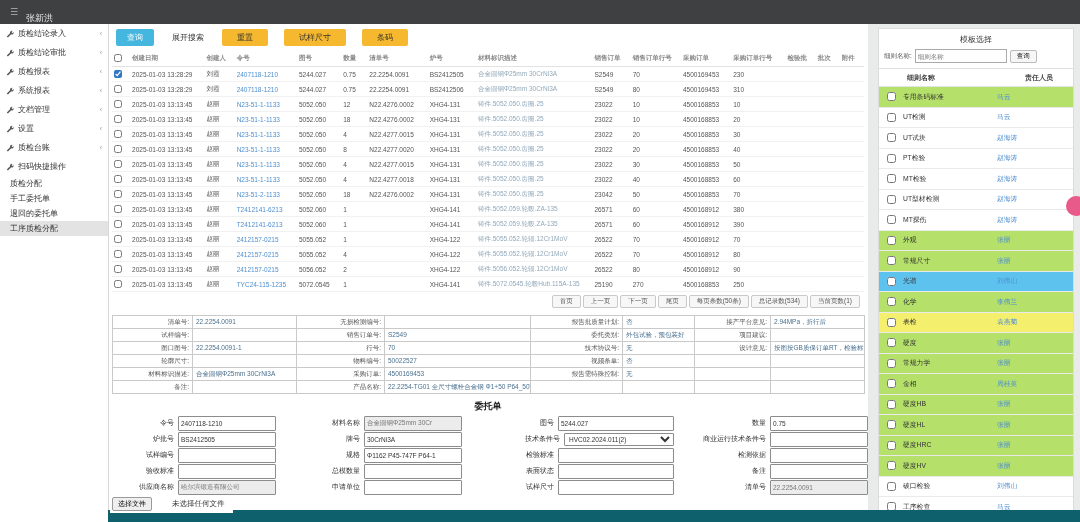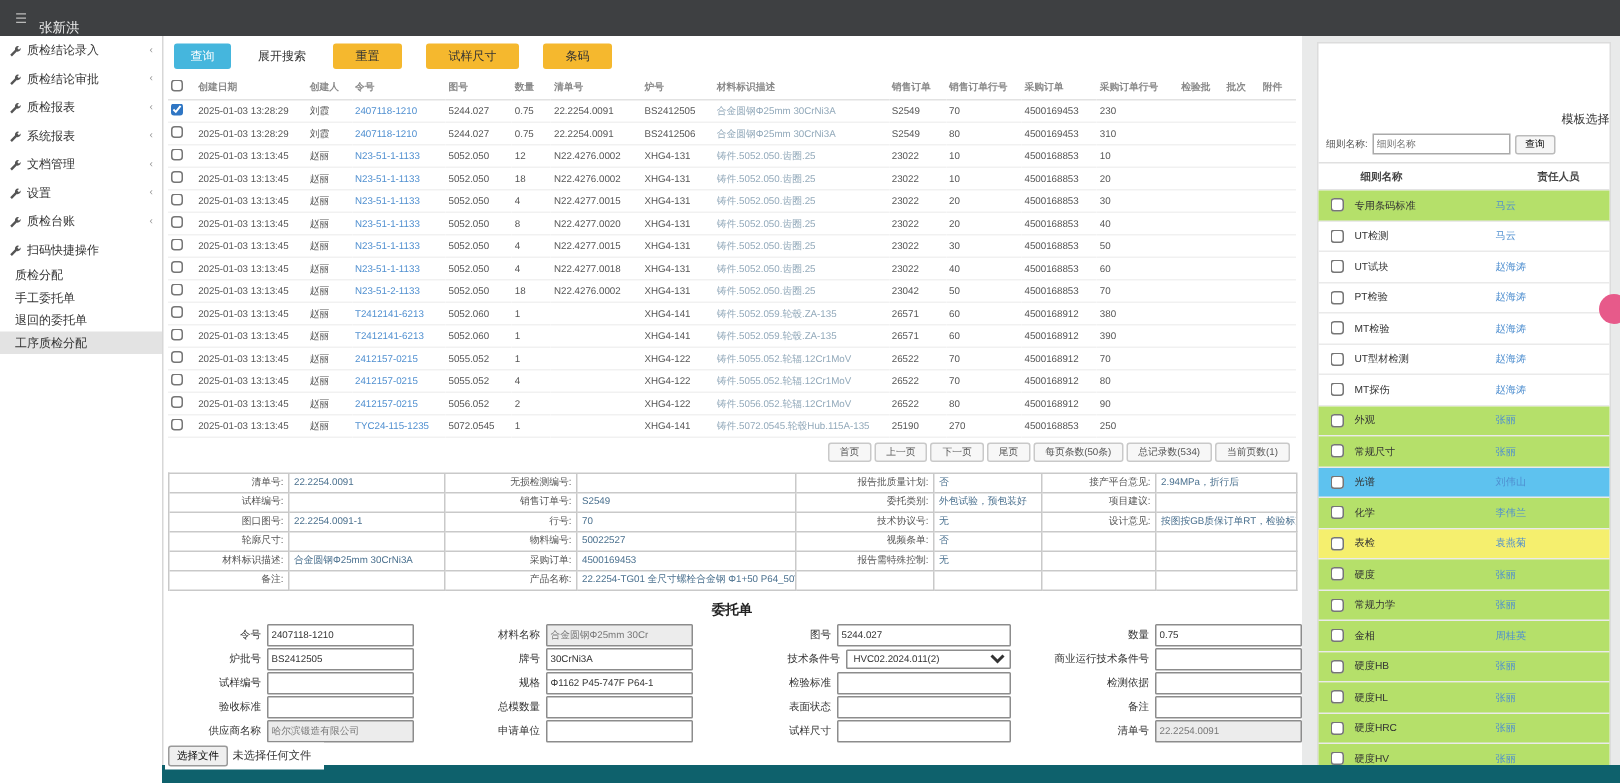--- a/index.html
+++ b/index.html
@@ -53,28 +53,28 @@
 
   .form-title{text-align:center;font-size:9px;font-weight:bold;color:#222;margin-top:6px;}
   .form-grid{margin:3px 6px 0 8px;}
   .f-row{display:grid;grid-template-columns:160px 186px 212px 194px;margin-bottom:2px;}
   .f-field{display:flex;align-items:center;height:14px;}
   .f-label{flex:1;text-align:right;font-size:7px;color:#333;padding-right:4px;white-space:nowrap;overflow:hidden;}
   .f-input{height:13px;border:1px solid #8c8c8c;border-radius:1px;font-size:6.5px;padding:0 2px;background:#fff;color:#333;flex:none;}
   .f-input.disabled{background:#ececec;color:#777;}
   select.f-input{padding:0;}
 
-  .file-row{position:absolute;left:2px;bottom:9px;display:flex;align-items:center;gap:3px;background:#fff;padding:2px 8px 2px 2px;font-size:7.5px;color:#333;z-index:6;}
+  .file-row{position:absolute;left:2px;bottom:9px;display:flex;align-items:center;gap:20px;background:#fff;padding:2px 8px 2px 2px;font-size:7.5px;color:#333;z-index:6;}
   .file-btn{height:14px;font-size:7px;border:1px solid #9a9a9a;background:#efefef;padding:0 5px;border-radius:2px;cursor:pointer;}
 
   .footer{position:absolute;left:108px;right:0;bottom:0;height:12px;background:#0e616c;z-index:5;}
 
   
   .rightpanel{position:absolute;left:878px;top:28px;width:194px;bottom:0;background:#fff;border:1px solid #dcdcdc;z-index:2;}
-  .rp-title{text-align:right;font-size:8px;color:#333;padding:5px 0 4px;margin-top:40px;}
+  .rp-title{text-align:center;font-size:8px;color:#333;padding:5px 0 4px;}
   .rp-search{display:flex;align-items:center;gap:3px;padding:0 5px 5px;font-size:6.5px;color:#555;white-space:nowrap;}
   .rp-search input{width:86px;height:12px;border:1px solid #aaa;font-size:6.5px;padding:0 2px;}
   .rp-search button{height:13px;font-size:6.5px;border:1px solid #bbb;background:#f6f6f6;padding:0 6px;border-radius:2px;cursor:pointer;}
   .rp-head{display:flex;align-items:center;height:17px;border-top:1px solid #e0e0e0;border-bottom:1px solid #e3e3e3;font-size:7px;font-weight:bold;color:#444;}
   .rp-head .hc1{width:118px;padding-left:28px;}
   .rp-row{display:flex;align-items:center;height:19.5px;border-bottom:1px solid #eaeaea;}
   .rp-row input{width:9px;height:9px;margin:0 7px 0 8px;accent-color:#2f76c4;flex:none;}
   .rp-name{width:94px;font-size:6.8px;color:#333;white-space:nowrap;overflow:hidden;}
   .rp-person{font-size:6.8px;color:#4f8fd0;white-space:nowrap;}
   .bg-green{background:#b5e06a;}

